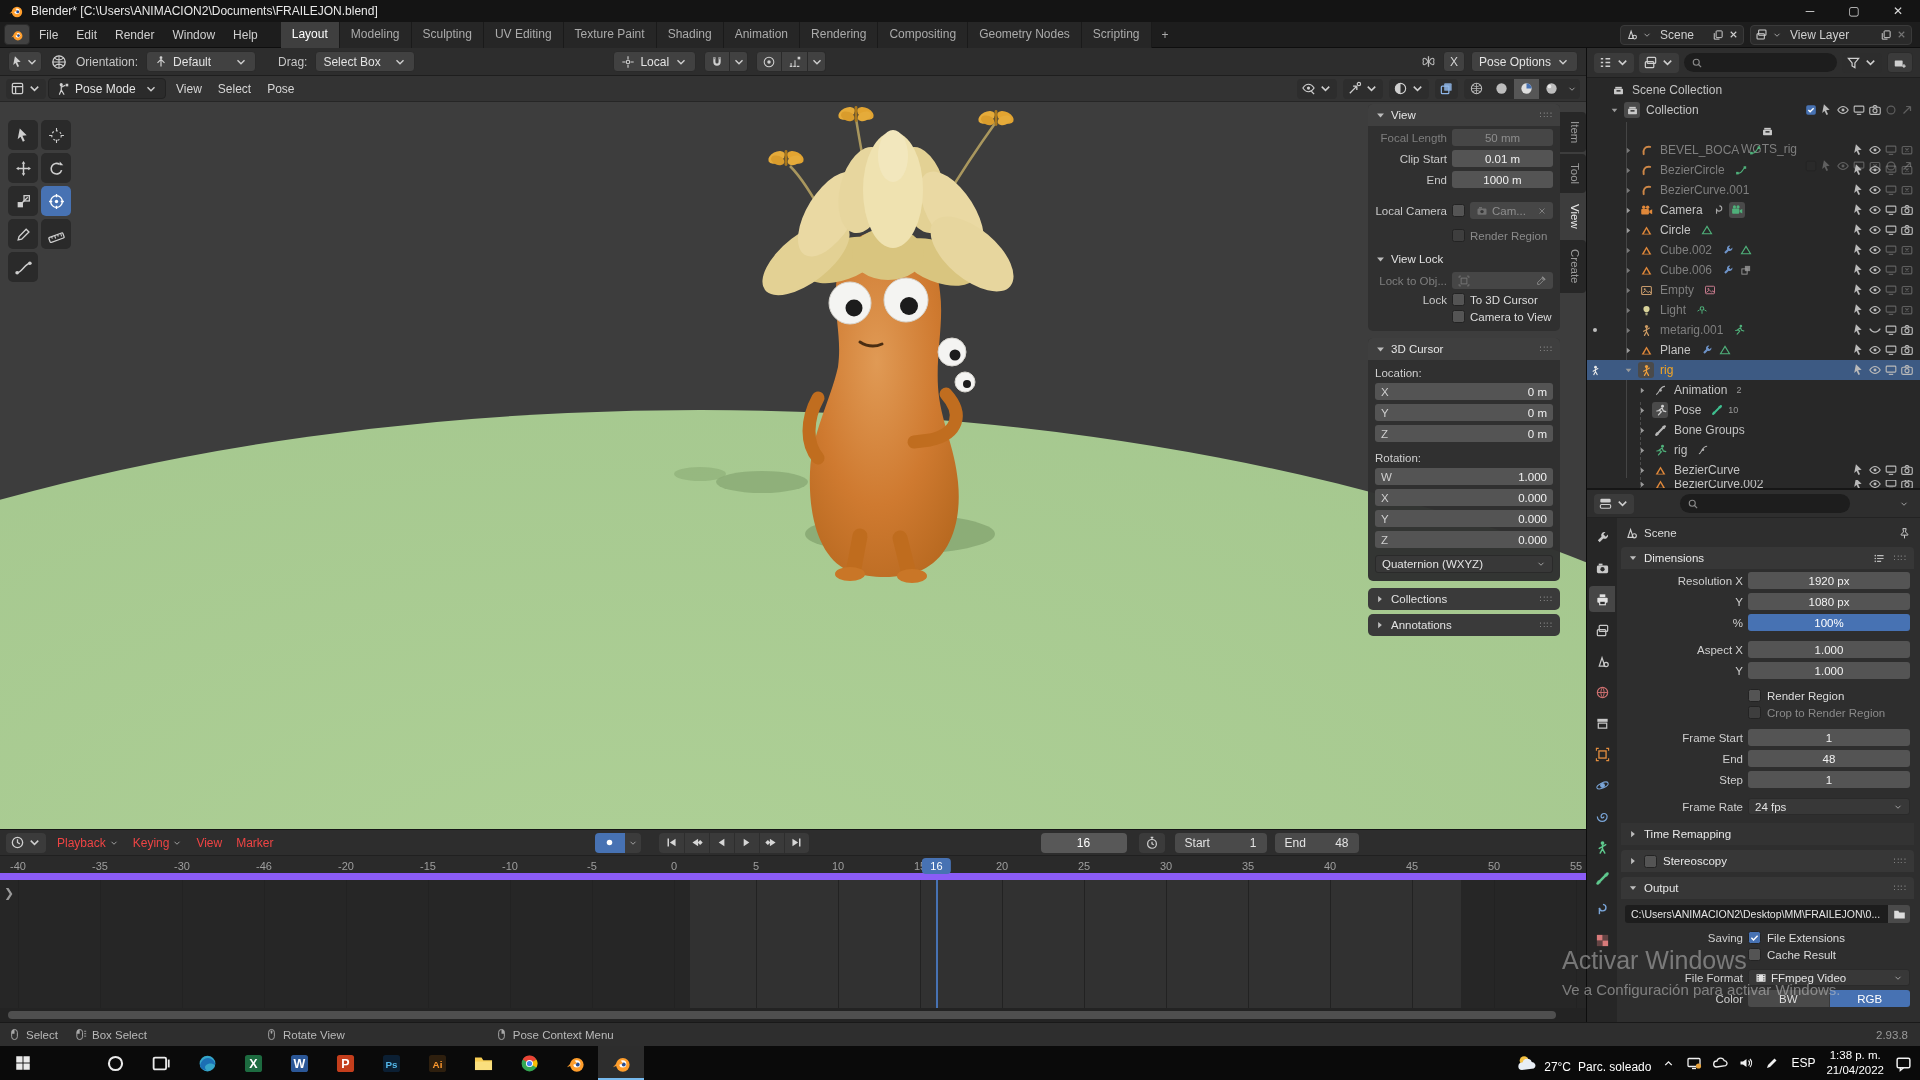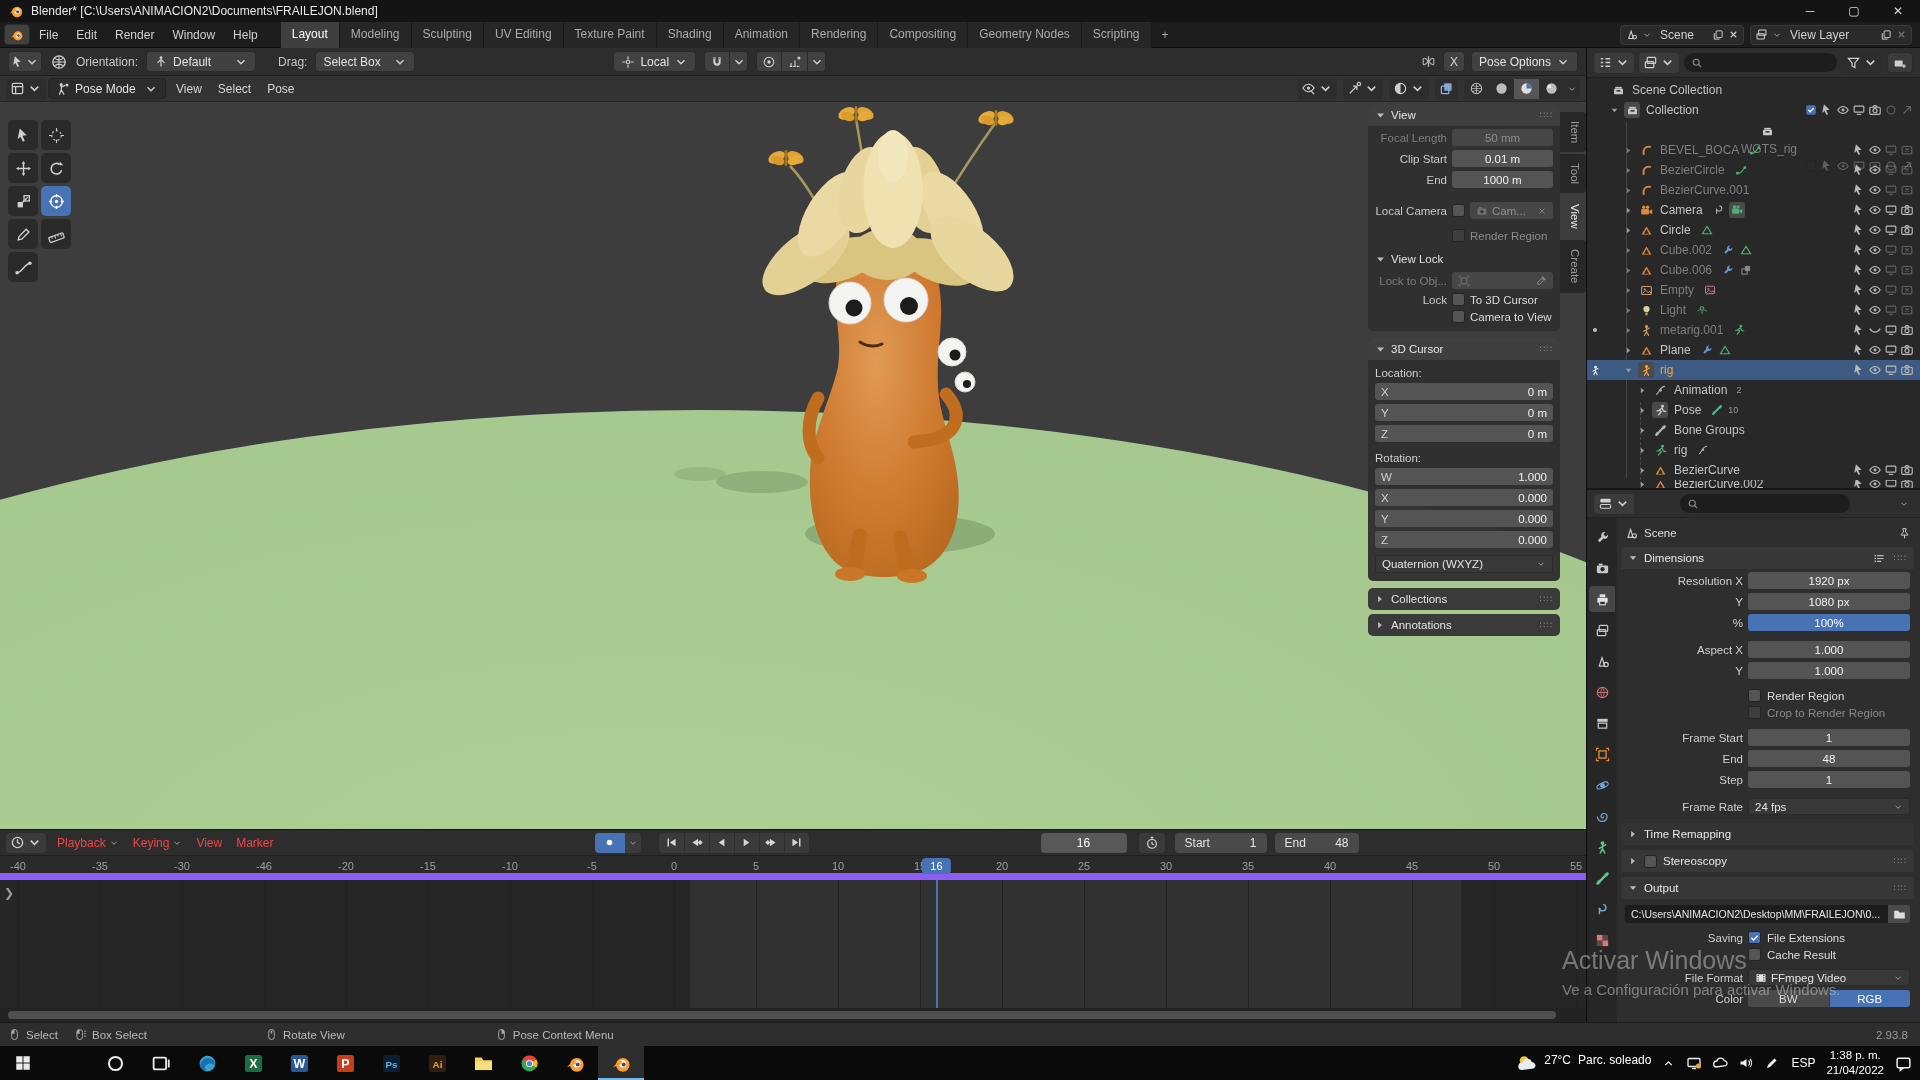--- a/index.html
+++ b/index.html
@@ -163,21 +163,21 @@
 .hint:nth-child(3){margin-left:118px}
 .hint:nth-child(4){margin-left:150px}
 .ver{margin-left:auto;color:#9a9a9a;padding-right:4px}
 
 .tbar{position:absolute;left:0;right:0;bottom:0;height:34px;background:#0a0a0a;display:flex;align-items:center;color:#fff}
 .app{width:46px;height:34px;display:flex;align-items:center;justify-content:center}
 .app .i{width:21px;height:21px;color:#eaeaea}
 .app.active{background:#2d2d2d;box-shadow:inset 0 -2px 0 #76b9ed}
 .tray{margin-left:auto;display:flex;align-items:center;gap:11px;padding-right:8px;font-size:12px}
 .tray .i{width:16px;height:16px;color:#f0f0f0}
-.weather{display:flex;align-items:flex-start;gap:7px}
+.weather{display:flex;align-items:flex-end;gap:7px}
 .weather .i{width:21px;height:21px}
 .clock{text-align:center;font-size:11.5px;line-height:1.3}
 </style>
 </head>
 <body>
 
 <div class="screen">
 
   <div class="titlebar">
     <span class="i">

